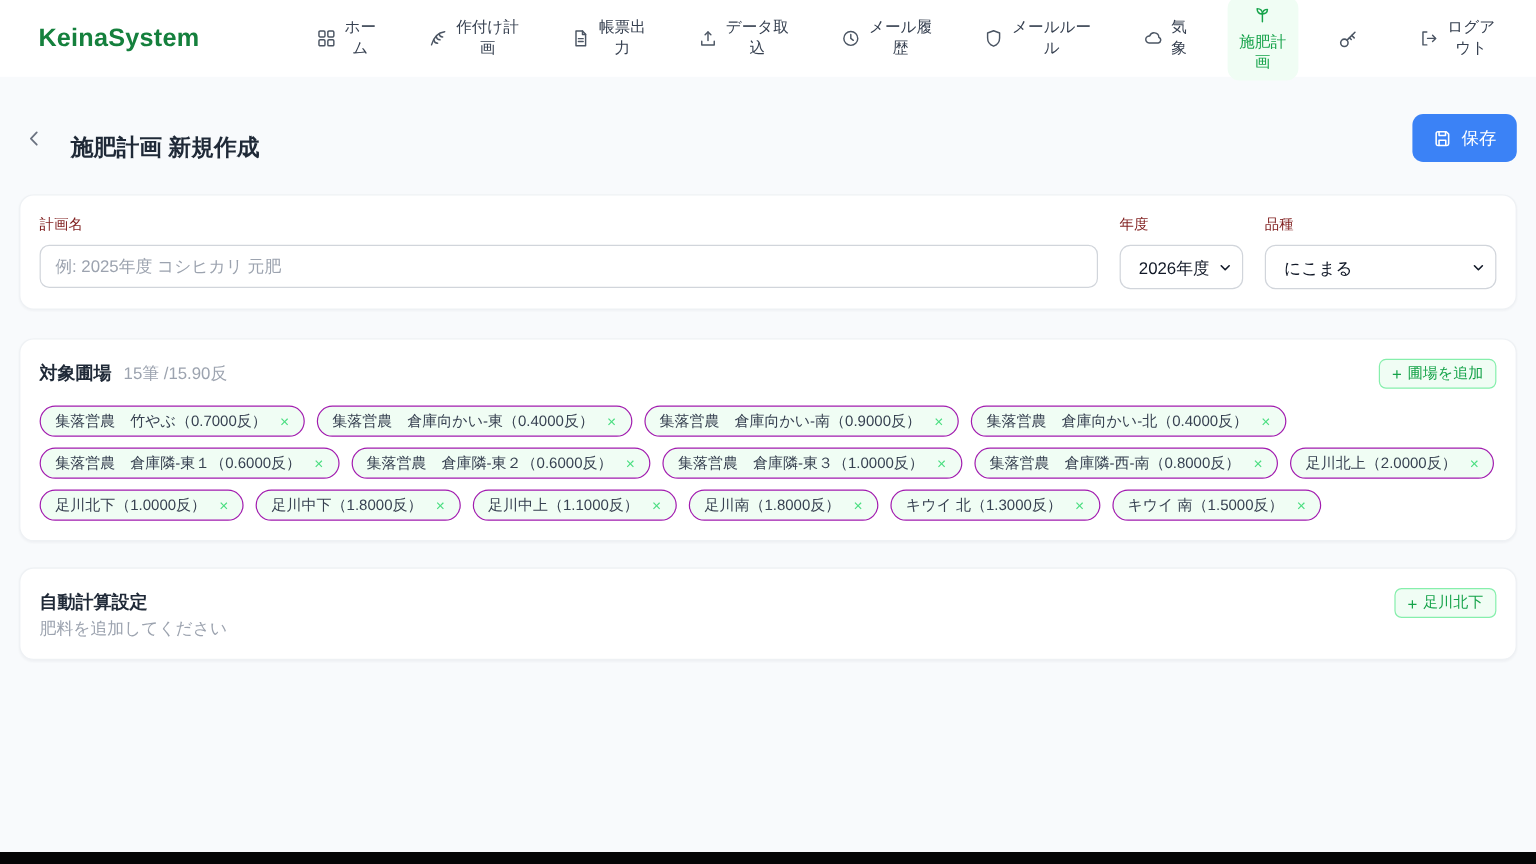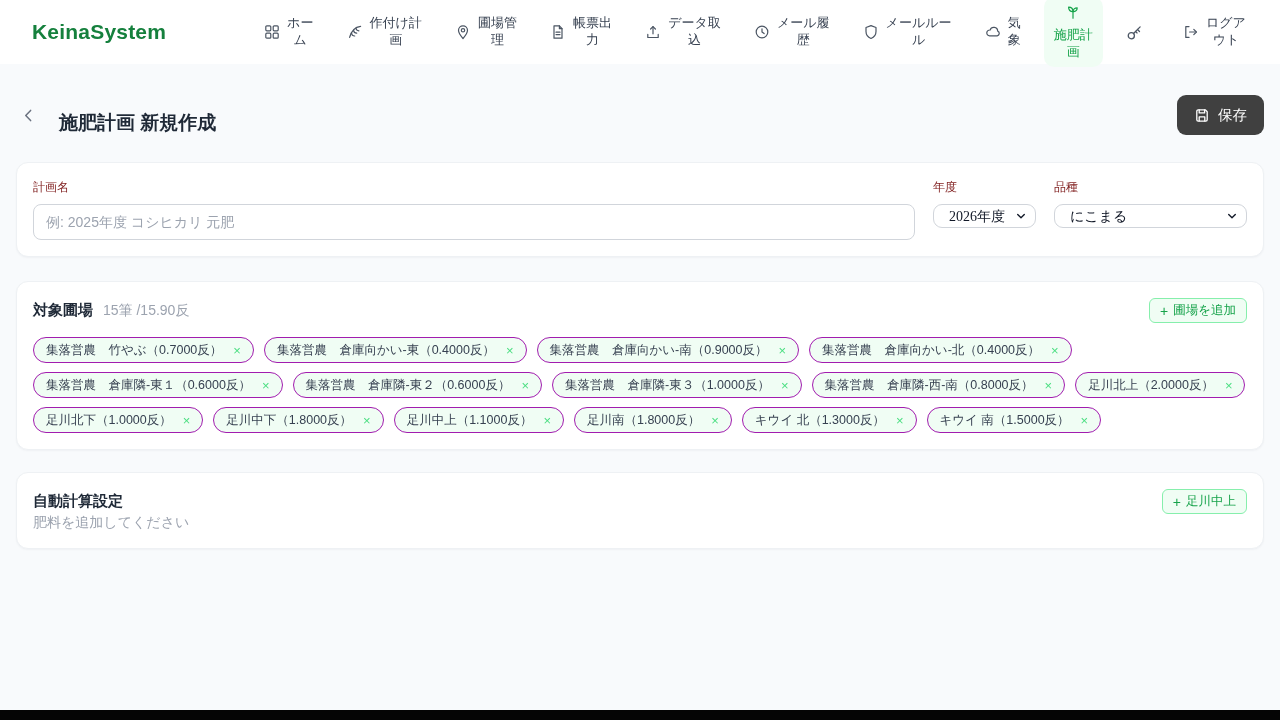--- a/index.html
+++ b/index.html
@@ -37,21 +37,21 @@
 
   
   .page-head {
     display:flex; align-items:center;
     margin:30px 16px 0 16px; height:42px;
   }
   .back-btn { color:#6b7280; display:flex; align-items:center; padding:4px; }
   .page-title { font-size:19px; font-weight:700; color:#1f2937; margin-left:18px;margin-top:28px; }
   .save-btn {
     margin-left:auto;
-    background:#404040; color:#ffffff;
+    background:#3b82f6; color:#ffffff;
     border-radius:9px; padding:0 17px; height:40px;
     display:inline-flex; align-items:center; gap:8px;
     font-size:14.5px;
   }
 
   
   .card {
     background:#ffffff;
     border:1px solid #eef1f4;
     border-radius:12px;
@@ -66,24 +66,24 @@
     width:100%; height:36px;
     border:1px solid #d1d5db; border-radius:8px;
     padding:0 12px; font-size:14px; color:#111827;
     outline:none; background:#fff;
     font-family:Liberation Sans, sans-serif;
   }
   .text-input::placeholder { color:#9ca3af; }
   .select-wrap { position:relative; }
   select {
     appearance:none; -webkit-appearance:none;
-    height:24px; width:100%;
+    height:37px; width:100%;
     border:1px solid #d1d5db; border-radius:9px;
     background:#fff; color:#111827;
-    font-size:14px; font-family:Liberation Serif, serif;
+    font-size:14px; font-family:Liberation Sans, sans-serif;
     padding:0 28px 0 15px;
     outline:none; cursor:pointer;
   }
   .w-year { width:103px; }
   .w-variety { width:193px; }
   .select-chevron {
     position:absolute; right:9px; top:50%; transform:translateY(-50%);
     color:#111827; pointer-events:none; display:flex;
   }
 
@@ -142,30 +142,20 @@
             <path d="M13.6 2.4C8.5 3 4.5 6.5 2.6 13.4"></path>
             <path d="M4.6 9.2c.2 1.7 1.4 2.7 3.1 2.8"></path>
             <path d="M6.6 6.4c.2 1.7 1.4 2.7 3.1 2.8"></path>
             <path d="M9 4.2c.2 1.6 1.3 2.5 2.9 2.6"></path>
           </svg>
       </span>
       <span>作付け計
 画</span>
     </a>
 
-    <a class="nav-item">
-      <span class="ic">
-        <svg width="16" height="16" viewBox="0 0 16 16" fill="none" stroke="currentColor" stroke-width="1.2" stroke-linecap="round" stroke-linejoin="round">
-            <path d="M12.5 6.3c0 3.1-4.5 8.2-4.5 8.2S3.5 9.4 3.5 6.3a4.5 4.5 0 1 1 9 0z"></path>
-            <circle cx="8" cy="6.3" r="1.7"></circle>
-          </svg>
-      </span>
-      <span>圃場管
-理</span>
-    </a>
 
     <a class="nav-item">
       <span class="ic">
         <svg width="16" height="16" viewBox="0 0 16 16" fill="none" stroke="currentColor" stroke-width="1.2" stroke-linecap="round" stroke-linejoin="round">
             <path d="M4 1.8h5.4l2.6 2.8v9.6H4z"></path>
             <path d="M9.4 1.8v2.9H12"></path>
             <path d="M6 8.2h4M6 10.6h4"></path>
           </svg>
       </span>
       <span>帳票出
@@ -381,19 +371,19 @@
     <button class="tag-close">×</button>
   </span>
     </div>
 </section>
 
 <section class="card" style="margin-top:22px;">
   <div class="section-head">
     <span class="section-title">自動計算設定</span>
     <button class="add-btn">
       <span class="plus">+</span>
-      <span>足川中上</span>
+      <span>足川北下</span>
     </button>
   </div>
   <div class="empty-text">肥料を追加してください</div>
 </section>
 
 <div class="bottom-bar"></div>
 
 </body></html>

